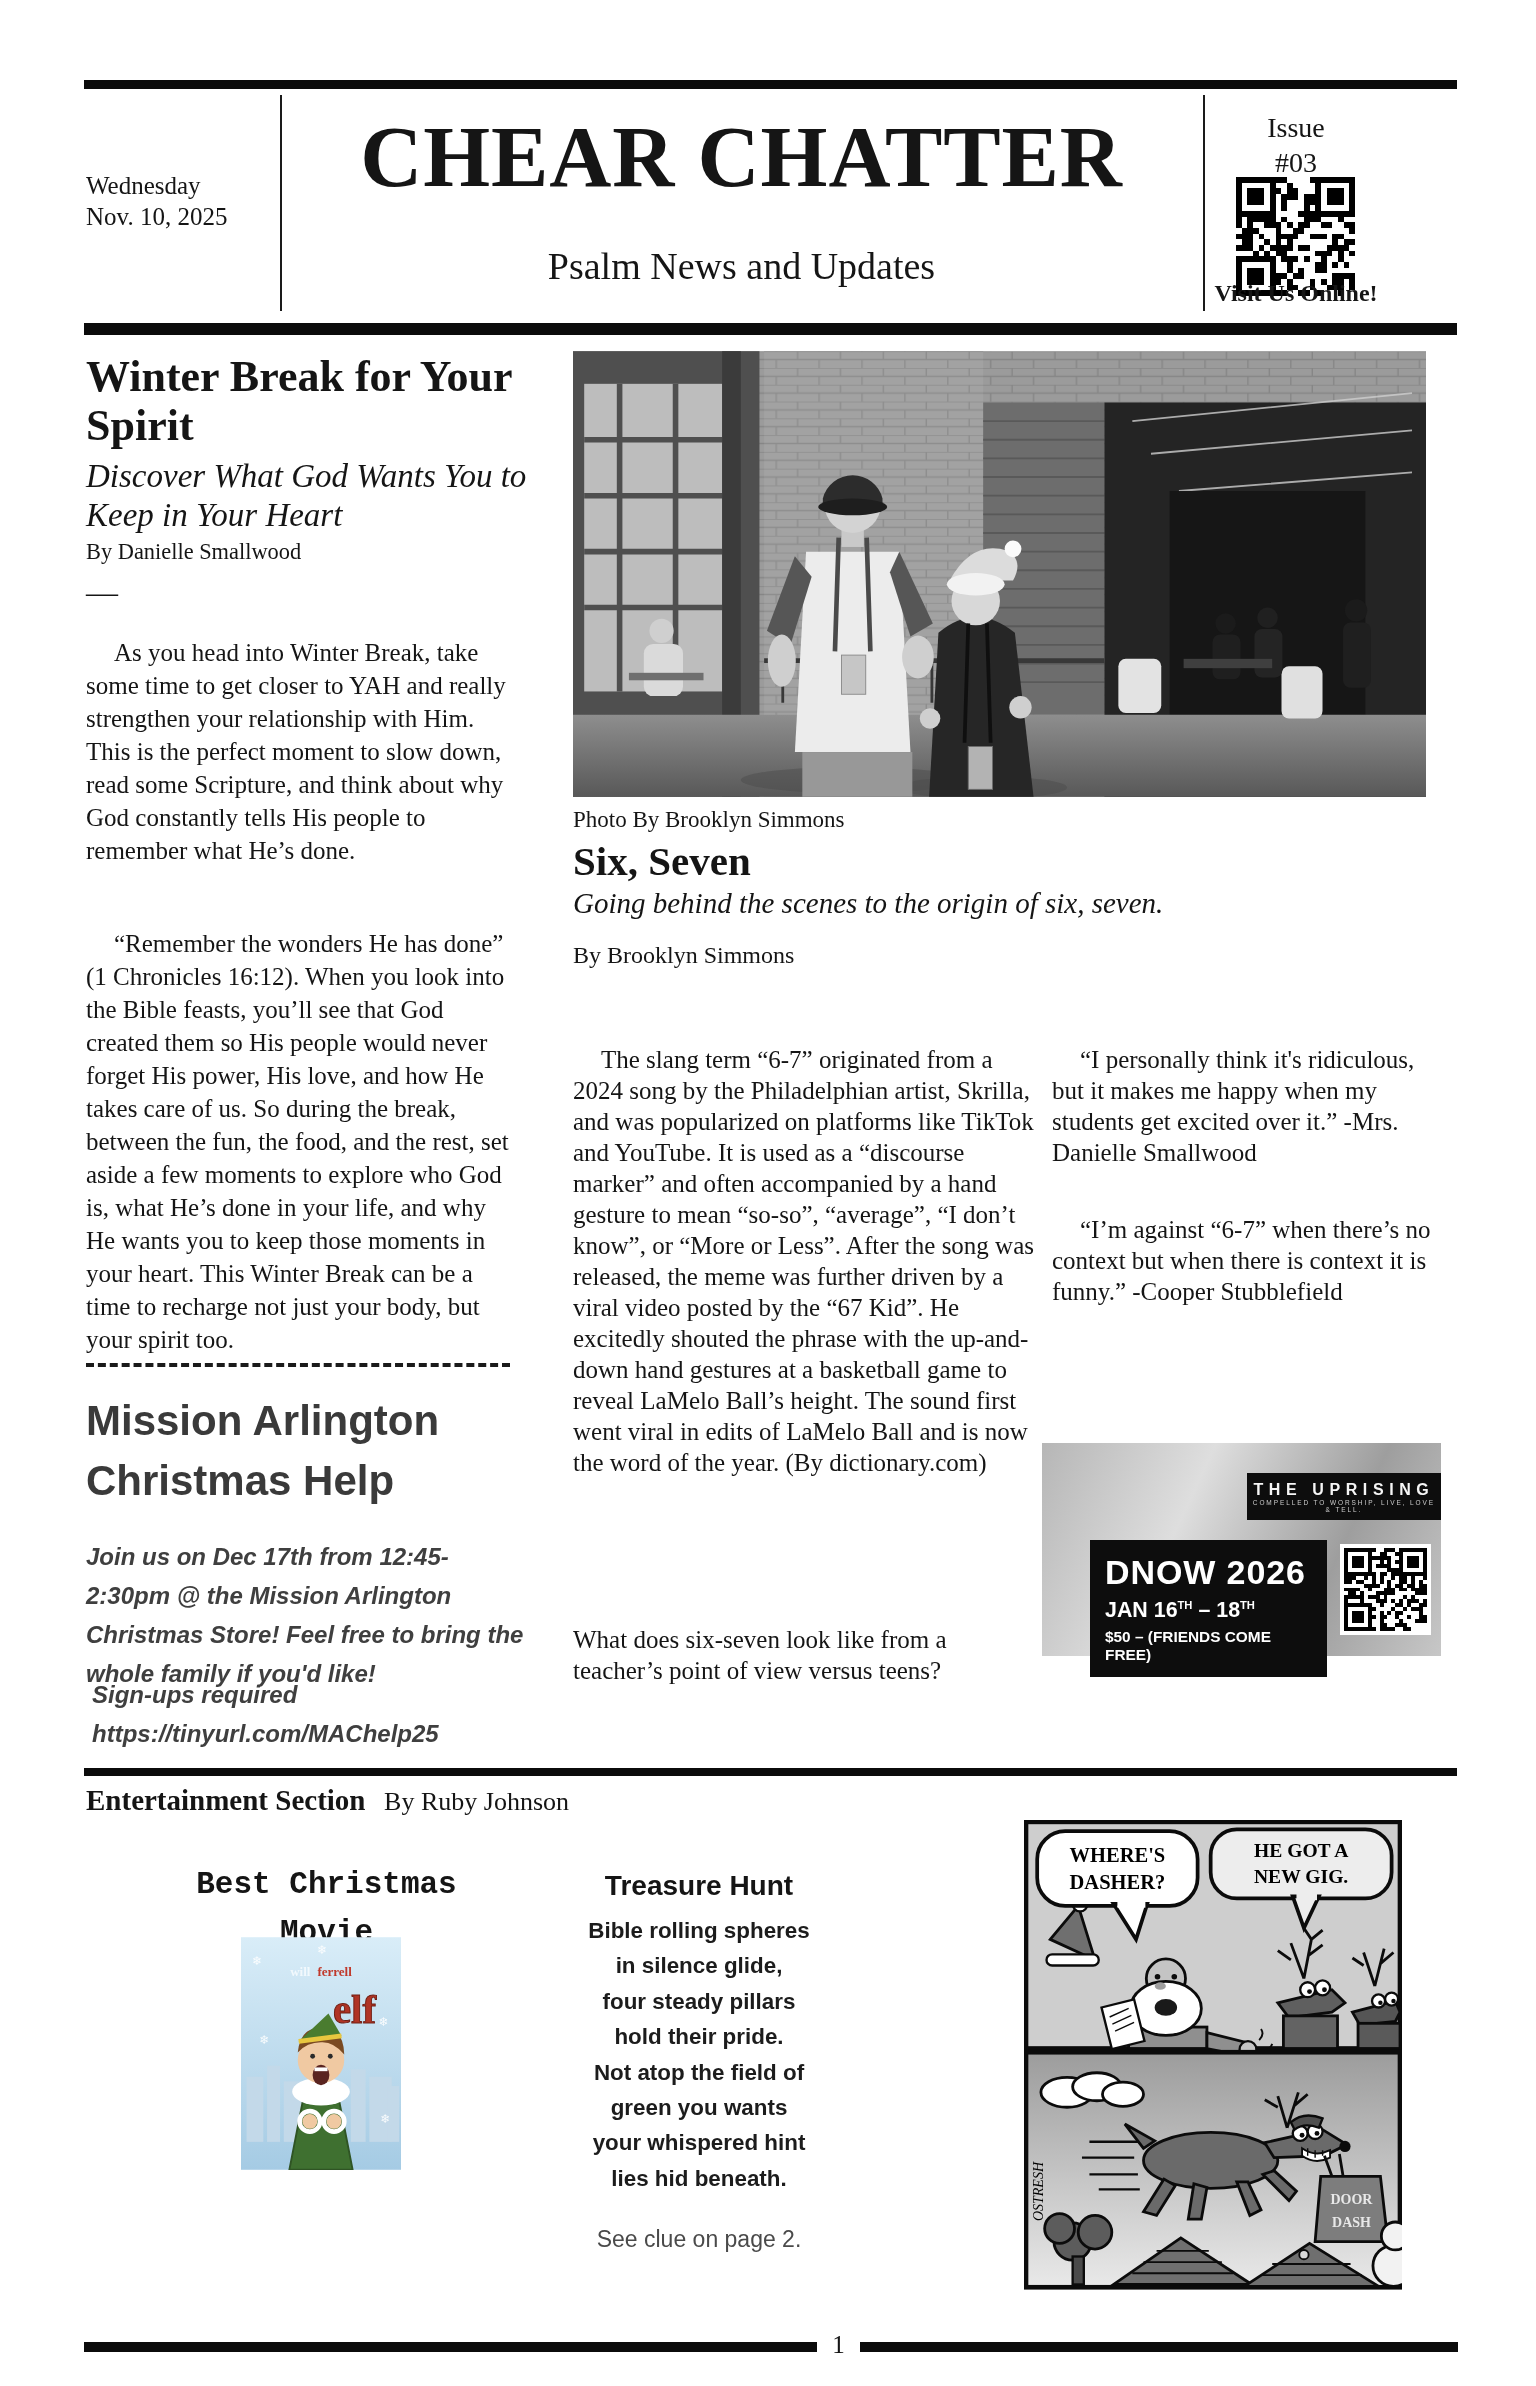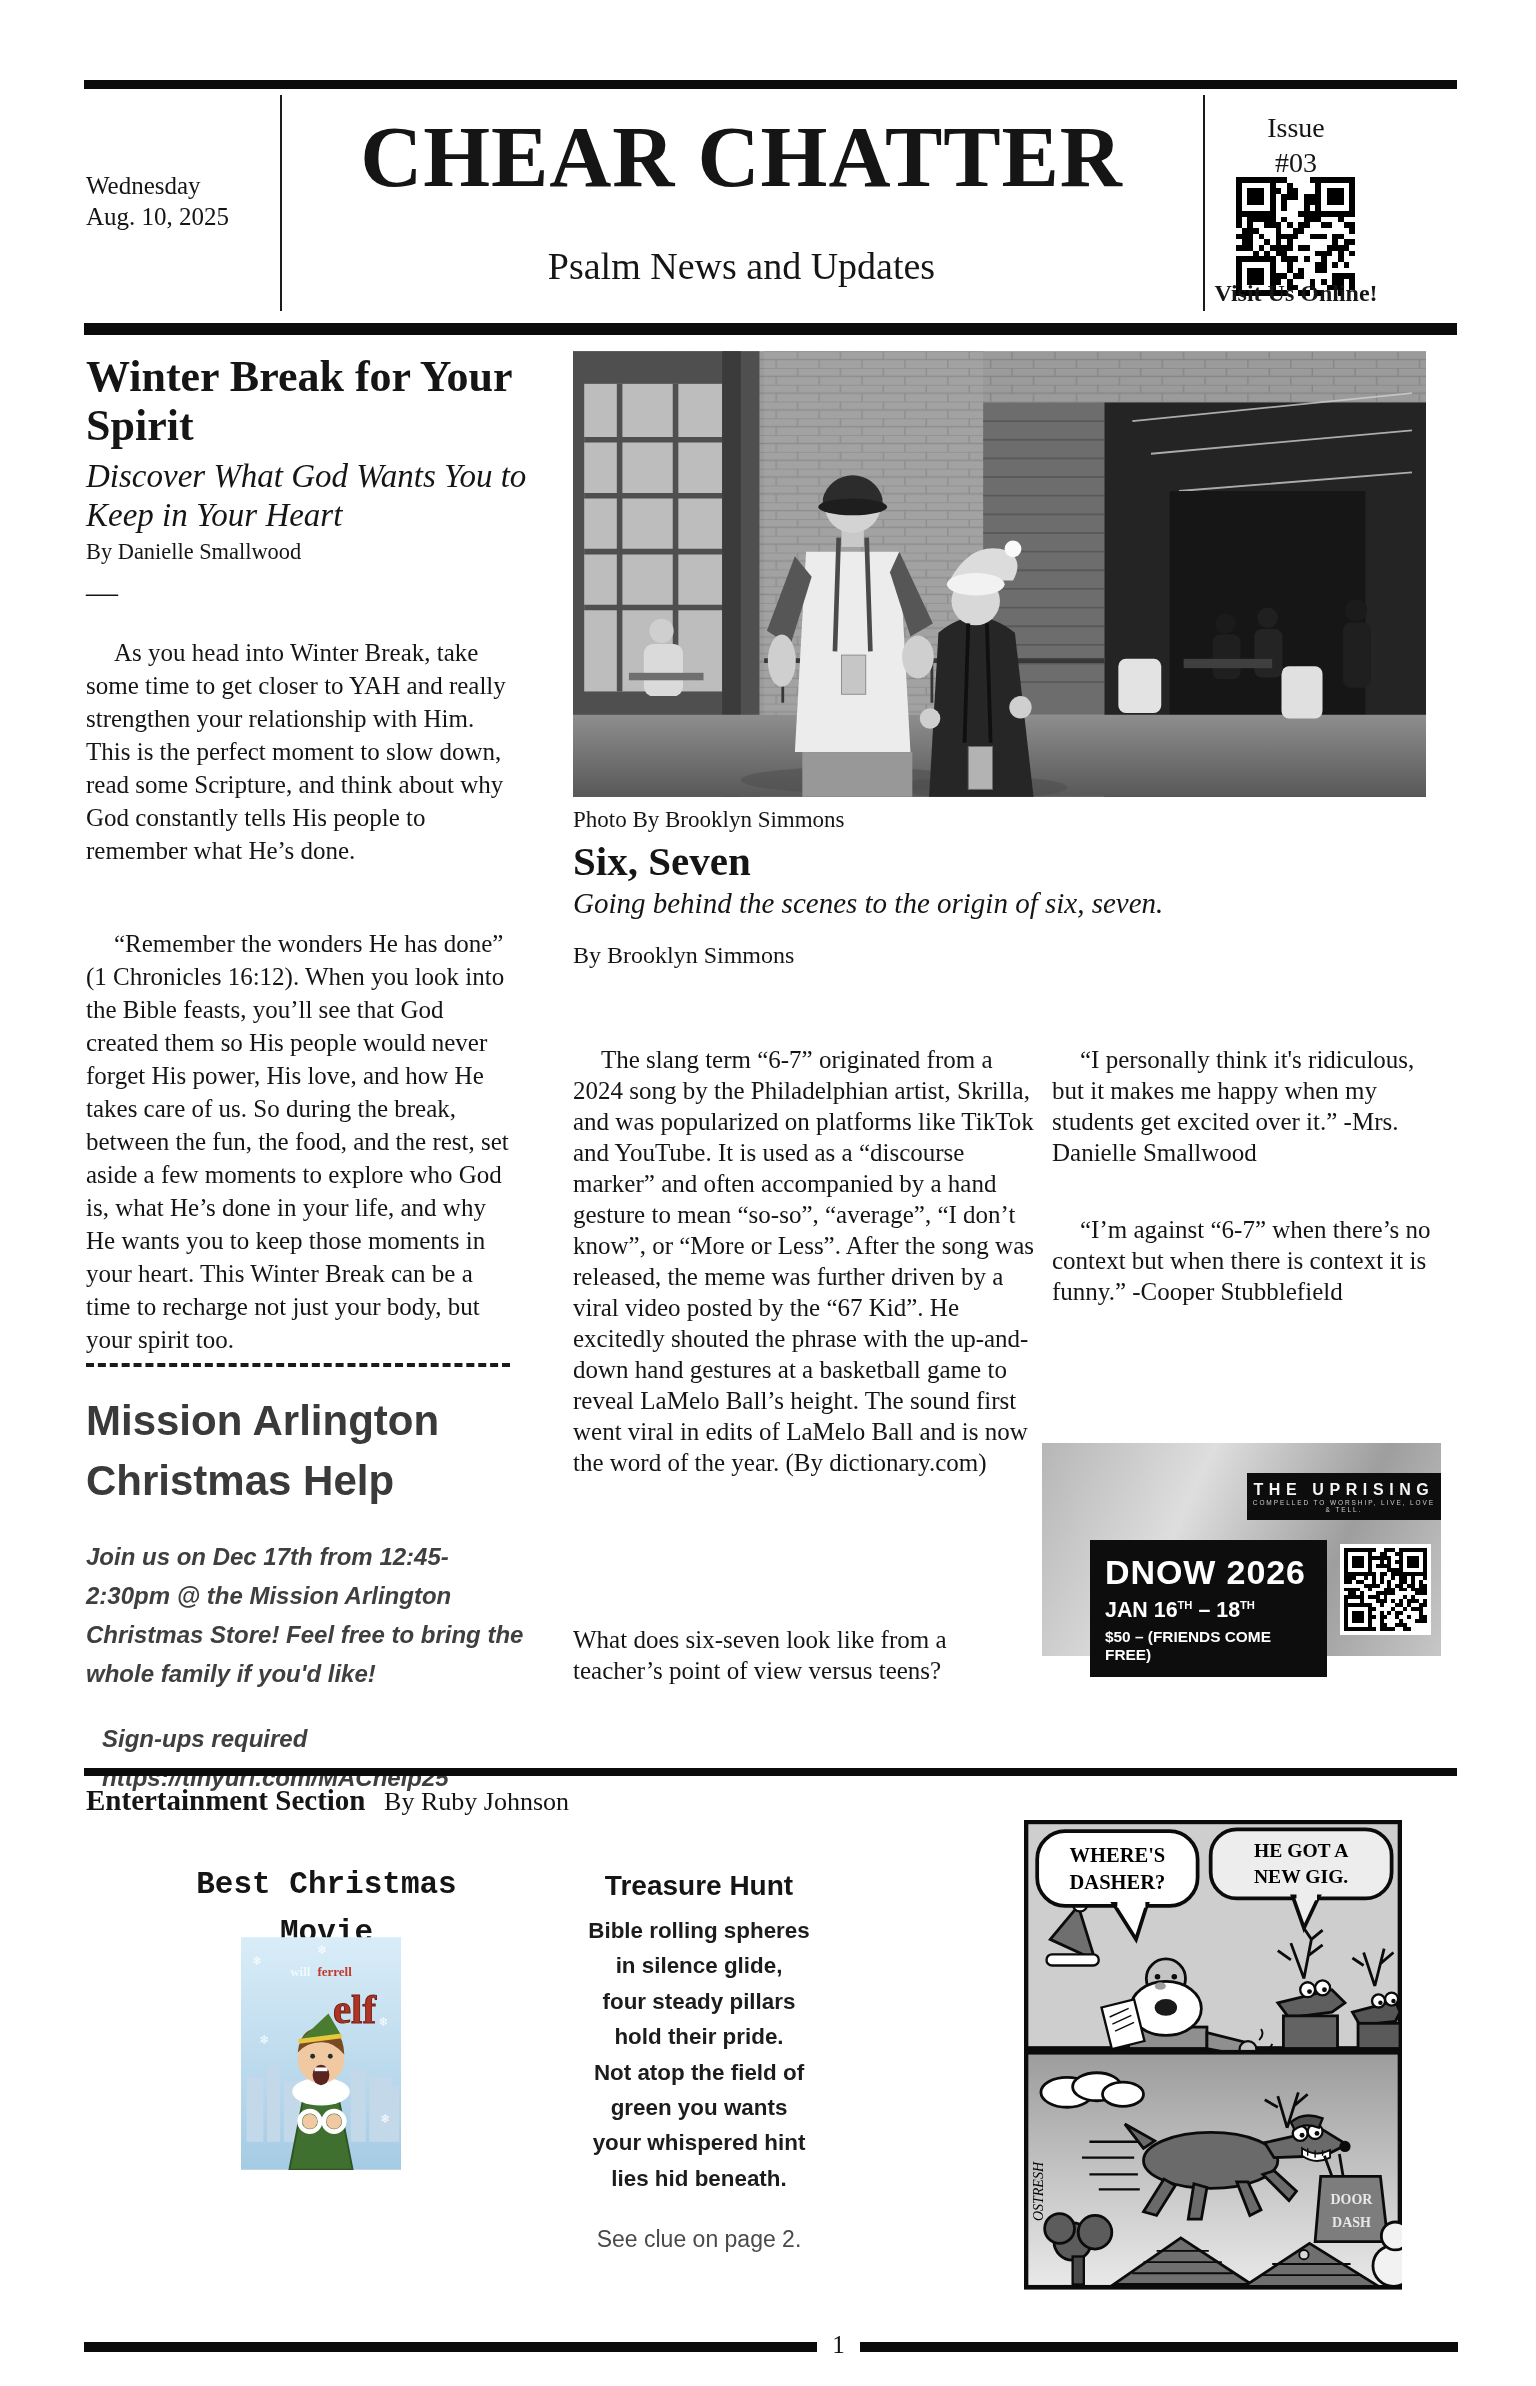--- a/index.html
+++ b/index.html
@@ -63,21 +63,21 @@
 </style>
 </head>
 <body>
 
 <div class="page">
 
   <div class="abs bar" style="left:84px;top:80px;width:1373px;height:9.3px;"></div>
 
   <div class="abs date-block" style="left:86px;top:170px;width:186px;">
     <div>Wednesday</div>
-    <div>Aug. 10, 2025</div>
+    <div>Nov. 10, 2025</div>
   </div>
 
   <div class="abs vline" style="left:280px;top:95px;height:216px;"></div>
 
   <div class="abs np-title" style="left:282px;top:114px;width:919px;">CHEAR CHATTER</div>
   <div class="abs np-sub" style="left:282px;top:244px;width:919px;">Psalm News and Updates</div>
 
   <div class="abs vline" style="left:1203px;top:95px;height:216px;"></div>
 
   <div class="abs issue-block" style="left:1212px;top:110px;width:168px;">
@@ -539,21 +539,21 @@
   <div class="abs serifbody indent" style="left:86px;top:636px;width:431px;">As you head into Winter Break, take some time to get closer to YAH and really strengthen your relationship with Him. This is the perfect moment to slow down, read some Scripture, and think about why God constantly tells His people to remember what He’s done.</div>
   <div class="abs serifbody indent" style="left:86px;top:927px;width:431px;">“Remember the wonders He has done” (1 Chronicles 16:12). When you look into the Bible feasts, you’ll see that God created them so His people would never forget His power, His love, and how He takes care of us. So during the break, between the fun, the food, and the rest, set aside a few moments to explore who God is, what He’s done in your life, and why He wants you to keep those moments in your heart. This Winter Break can be a time to recharge not just your body, but your spirit too.</div>
 
   <div class="abs dashed-div" style="left:86px;top:1363px;width:424px;"></div>
 
   <div class="abs mission-title" style="left:86px;top:1391px;width:447px;">
     <div>Mission Arlington</div>
     <div>Christmas Help</div>
   </div>
   <div class="abs mission-desc" style="left:86px;top:1538px;width:442px;">Join us on Dec 17th from 12:45-2:30pm @ the Mission Arlington Christmas Store! Feel free to bring the whole family if you'd like!</div>
-  <div class="abs mission-desc" style="left:102px;top:1676px;width:442px;margin-top:44px;">
+  <div class="abs mission-desc" style="left:92px;top:1676px;width:442px;">
     <div>Sign-ups required</div>
     <div>https://tinyurl.com/MAChelp25</div>
   </div>
 
   <div class="abs" style="left:573px;top:351px;width:853px;height:446px;">
     <svg width="853" height="446" viewBox="0 0 915 478">
       <defs>
         <pattern id="brick" width="46" height="18" patternUnits="userSpaceOnUse">
           <rect width="46" height="18" fill="#9b9b9b"></rect>
           <path d="M0 0h46M0 9h46M11 0v9M34 9v9" stroke="#868686" stroke-width="1.5" fill="none"></path>

